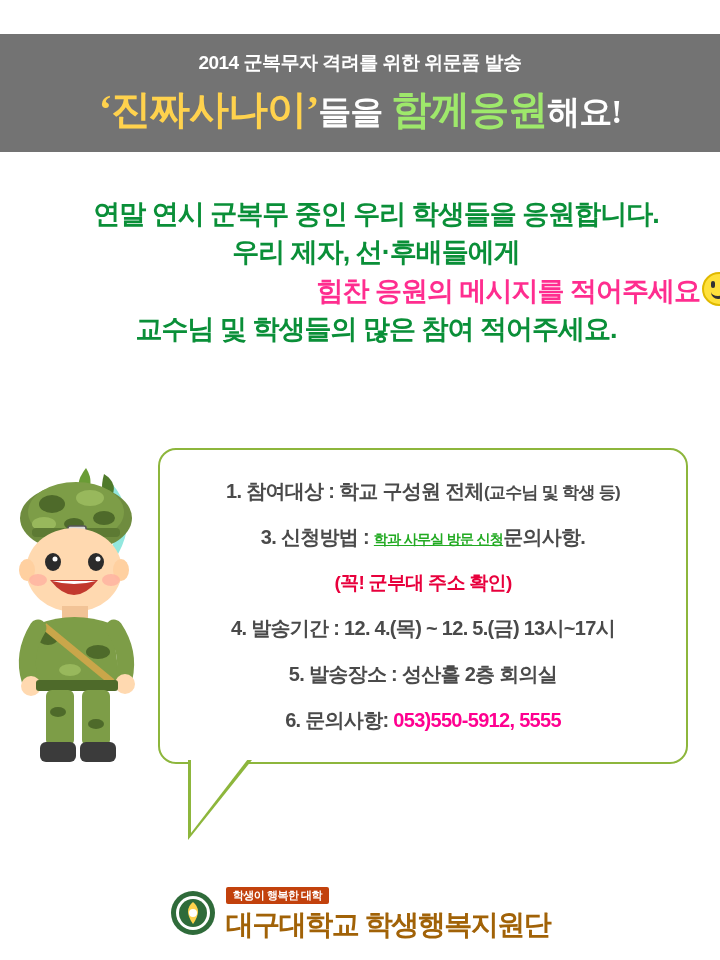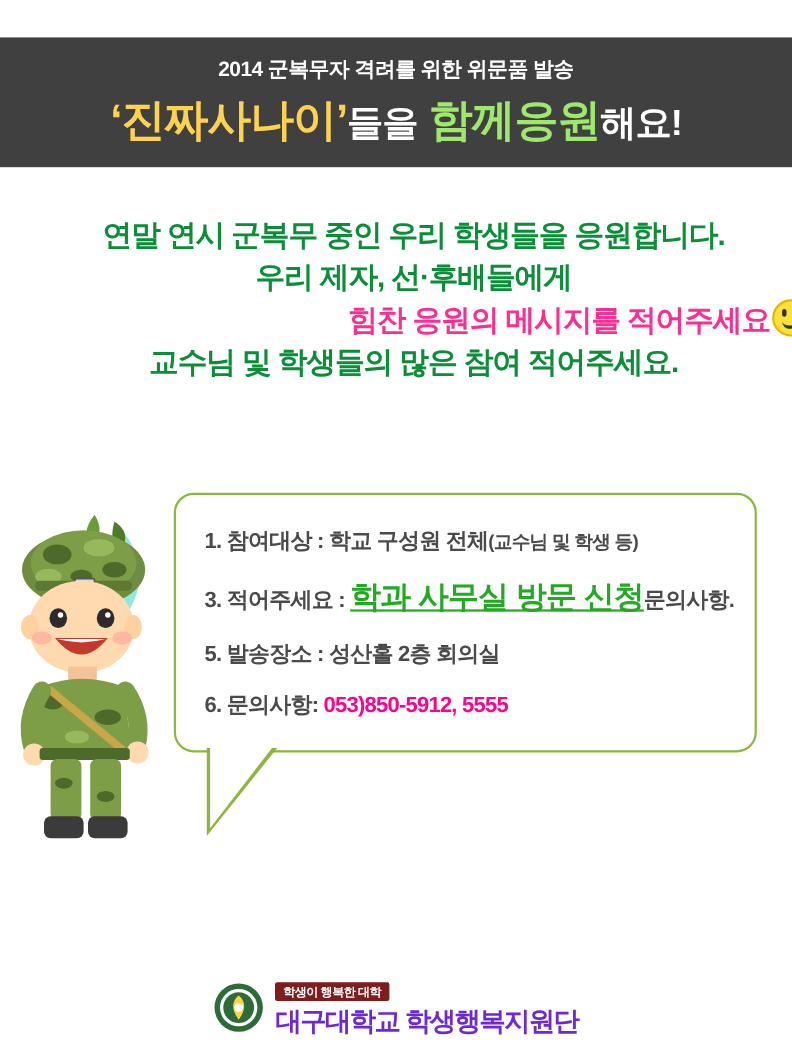--- a/index.html
+++ b/index.html
@@ -15,37 +15,38 @@
     overflow: hidden;
   }
 
   
   .banner {
     position: absolute;
     left: 0;
     top: 34px;
     width: 720px;
     height: 118px;
-    background: #404040;
+    background: #737373;
     color: #ffffff;
     text-align: center;
   }
   .banner-sub {
     font-size: 19px;
     font-weight: bold;
     letter-spacing: -0.5px;
     padding-top: 16px;
     color: #ffffff;
   }
   .banner-main {
     margin-top: 6px;
     font-size: 40px;
     font-weight: bold;
     letter-spacing: -1px;
     white-space: nowrap;
+    font-family: Liberation Serif, serif;
   }
   .banner-main .quote { color: #ffd24d; }
   .banner-main .name { color: #ffd24d; }
   .banner-main .mid { color: #ffffff; font-size: 33px; }
   .banner-main .green { color: #9ee86b; }
   .banner-main .tail { color: #ffffff; font-size: 33px; }
 
   
   .intro {
     position: absolute;
@@ -127,28 +128,29 @@
   }
   .bubble-inner { position: relative; z-index: 2; }
 
   .item {
     font-size: 20px;
     font-weight: bold;
     color: #4a4a4a;
     letter-spacing: -0.7px;
     margin-bottom: 19px;
     white-space: nowrap;
+    text-align: center;
   }
   .item:last-child { margin-bottom: 2px; }
   .item .small { font-size: 17px; }
   .item .navy { color: #1f3864; font-size: 22px; }
   .item .green-ul {
     color: #22aa22;
     text-decoration: underline;
-    font-size: 28px;
+    font-size: 14px;
   }
   .item .note {
     color: #e8003c;
     font-size: 19px;
   }
   .item .magenta { color: #ff0090; }
   .center { text-align: center; }
 
   
   .character {
@@ -170,30 +172,30 @@
   .footer-row {
     display: inline-flex;
     align-items: center;
     gap: 10px;
   }
   .footer-text { text-align: left; }
   .footer-sub {
     font-size: 11px;
     font-weight: bold;
     color: #ffffff;
-    background: #7f1d1d;
+    background: #c2410c;
     display: inline-block;
     padding: 1px 7px;
     border-radius: 2px;
     letter-spacing: -0.5px;
   }
   .footer-main {
-    font-size: 24px;
-    font-weight: bold;
-    color: #6d28d9;
+    font-size: 28px;
+    font-weight: bold;
+    color: #a16207;
     letter-spacing: -1.5px;
     margin-top: 2px;
   }
 </style>
 </head>
 <body>
 
 <div class="banner">
   <div class="banner-sub">2014 군복무자 격려를 위한 위문품 발송</div>
   <div class="banner-main">
@@ -280,36 +282,44 @@
 
     <div class="item">
       <span>1.</span>
       <span>참여대상 :</span>
       <span>학교 구성원 전체</span><span class="small">(교수님 및 학생 등)</span>
     </div>
 
 
     <div class="item">
       <span>3.</span>
-      <span>적어주세요 :</span>
+      <span>신청방법 :</span>
       <span class="green-ul">학과 사무실 방문 신청</span><span>문의사항.</span>
     </div>
 
-
+    <div class="item center">
+      <span class="note">(꼭! 군부대 주소 확인)</span>
+    </div>
+
+    <div class="item">
+      <span>4.</span>
+      <span>발송기간 :</span>
+      <span>12. 4.(목) ~ 12. 5.(금) 13시~17시</span>
+    </div>
 
     <div class="item">
       <span>5.</span>
       <span>발송장소 :</span>
       <span>성산홀 2층 회의실</span>
     </div>
 
     <div class="item">
       <span>6.</span>
       <span>문의사항:</span>
-      <span class="magenta">053)850-5912, 5555</span>
+      <span class="magenta">053)550-5912, 5555</span>
     </div>
 
   </div>
 </div>
 
 <div class="footer">
   <div class="footer-row">
     <span>
       <svg width="46" height="46" viewBox="0 0 46 46" xmlns="http://www.w3.org/2000/svg">
         <circle cx="23" cy="23" r="22" fill="#2f6b3a"></circle>

